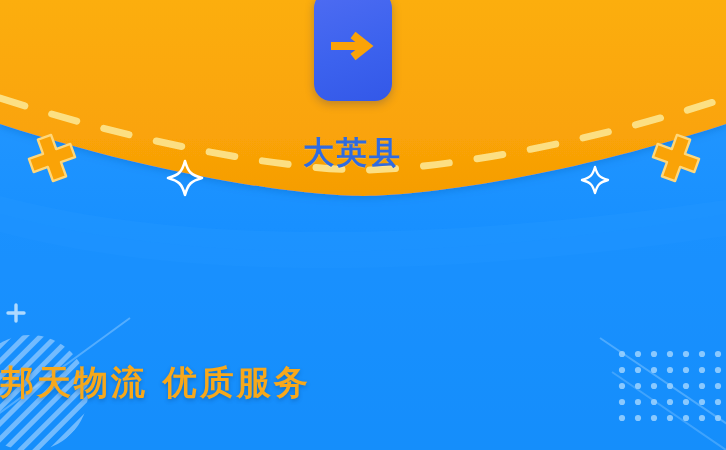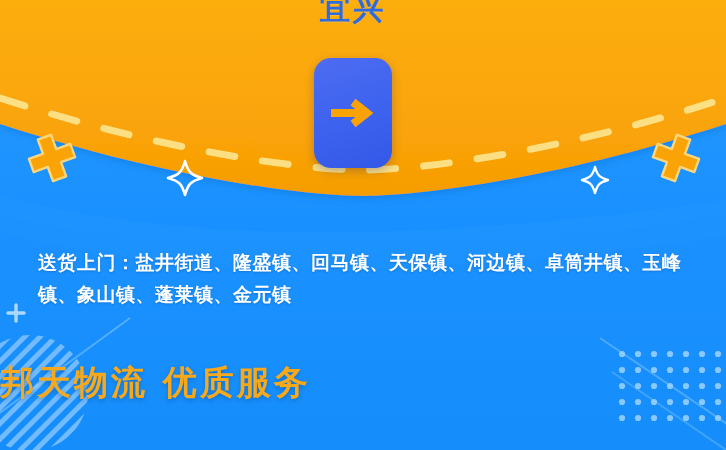--- a/index.html
+++ b/index.html
@@ -186,19 +186,19 @@
 
   <div class="route">
     <span class="city">宜兴</span>
 
     <span class="arrow-box">
       <svg width="52" height="40" viewBox="0 0 52 40">
         <path d="M4,20 L36,20 M26,9 L40,20 L26,31" fill="none" stroke="#FAA307" stroke-width="8" stroke-linecap="butt" stroke-linejoin="miter"></path>
       </svg>
     </span>
 
+    <span class="city">大英县</span>
   </div>
 
-  <div class="delivery">送货上门：盐井街道、隆盛镇、回马镇、天保镇、河边镇、卓筒井镇、玉峰镇、象山镇、蓬莱镇、金元镇</div>
 
   <div class="slogan">邦天物流 优质服务</div>
 
 </div>
 
 </body></html>

